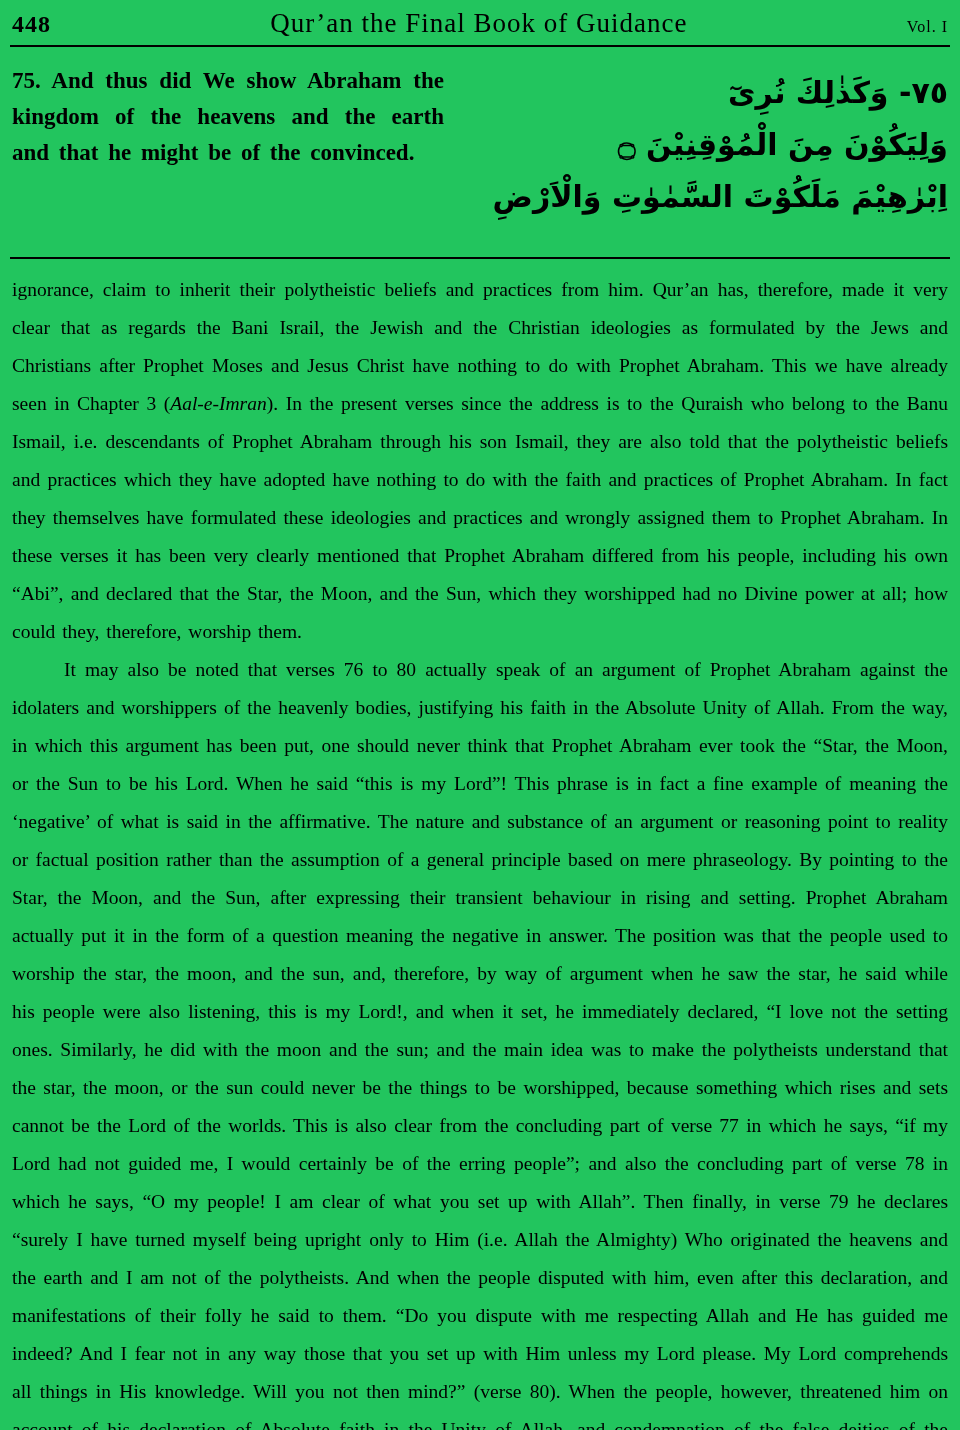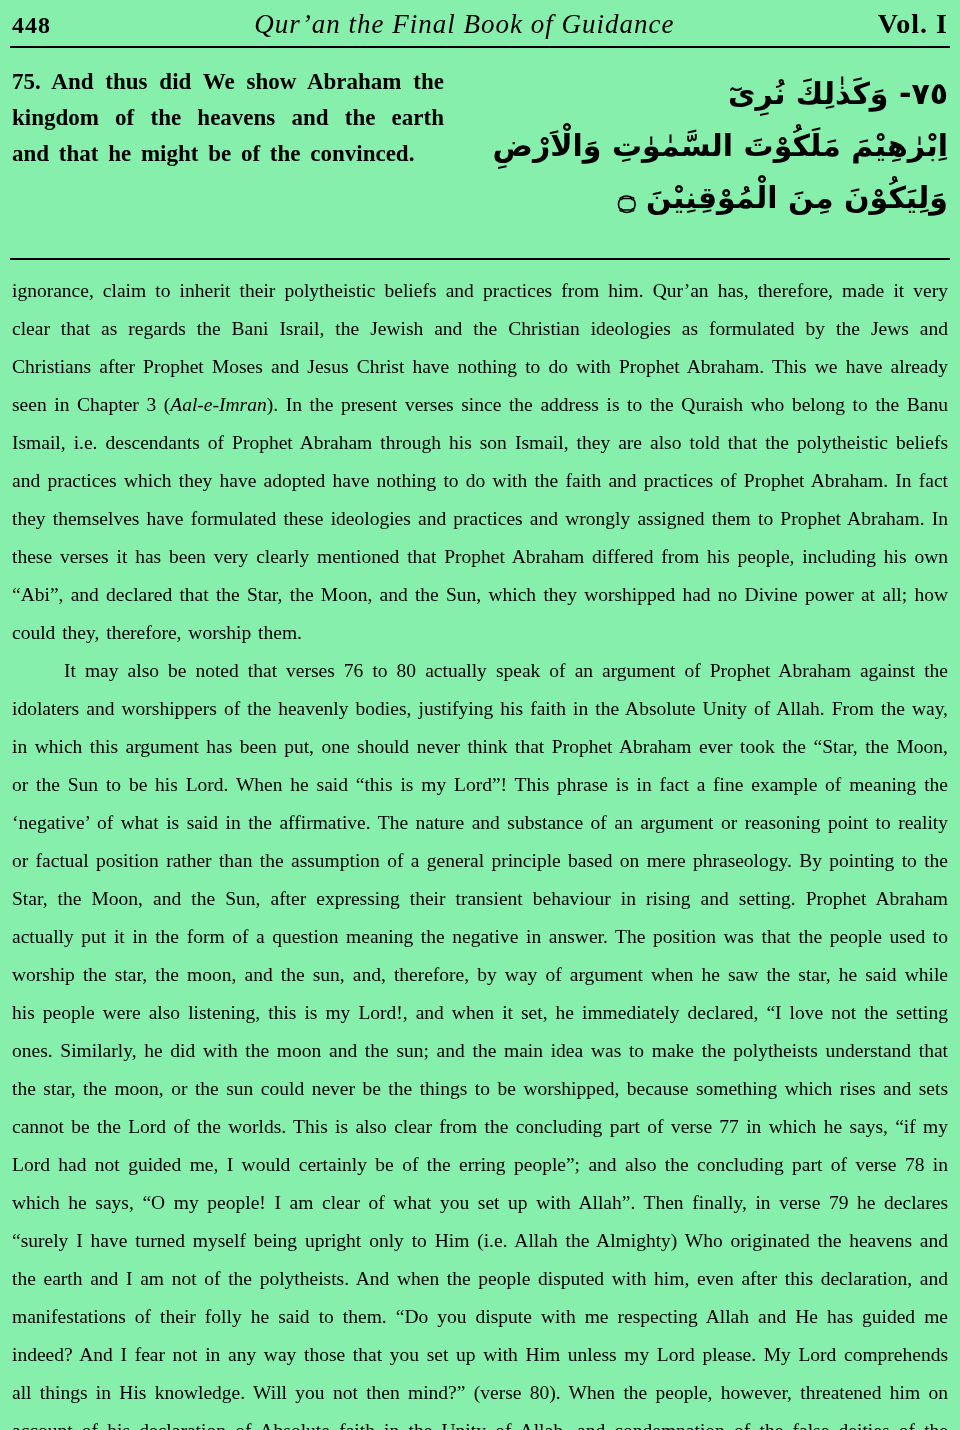--- a/index.html
+++ b/index.html
@@ -5,49 +5,47 @@
   html, body {
     margin: 0;
     padding: 0;
     background: #ffffff;
     color: #000000;
   }
   .page {
     position: relative;
     width: 960px;
     height: 1430px;
-    background: #86efac;
+    background: #22c55e;
     font-family: "Liberation Serif", serif;
     box-sizing: border-box;
     padding: 6px 10px 0 10px;
     overflow: hidden;
   }
   
   .header {
     display: flex;
     align-items: baseline;
     justify-content: space-between;
     padding: 2px 2px 6px 2px;
   }
   .page-number {
     font-size: 24px;
     font-weight: bold;
     letter-spacing: 1px;
   }
   .book-title {
     font-size: 27px;
-    font-style: italic;
     letter-spacing: 1px;
     text-align: center;
     flex: 1;
   }
   .volume {
-    font-size: 28px;
+    font-size: 16px;
     letter-spacing: 1px;
-    font-weight: bold;
   }
   .rule {
     border: none;
     border-top: 2px solid #000000;
     margin: 0 0 0 0;
   }
   
   .verse-block {
     display: flex;
     justify-content: space-between;
@@ -104,22 +102,22 @@
     <span class="book-title">Qur’an the Final Book of Guidance</span>
     <span class="volume">Vol. I</span>
   </div>
 
   <hr class="rule">
 
   <div class="verse-block">
     <div class="verse-translation">75.  And thus did We show Abraham the kingdom of the heavens and the earth and that he might be of the convinced.</div>
     <div class="verse-arabic" dir="rtl">
       <span class="ar-line">٧٥- وَكَذٰلِكَ نُرِىٓ</span>
+      <span class="ar-line">وَلِيَكُوْنَ مِنَ الْمُوْقِنِيْنَ ۝</span>
       <span class="ar-line">اِبْرٰهِيْمَ مَلَكُوْتَ السَّمٰوٰتِ وَالْاَرْضِ</span>
-      <span class="ar-line">وَلِيَكُوْنَ مِنَ الْمُوْقِنِيْنَ ۝</span>
     </div>
   </div>
 
   <hr class="rule">
 
   <div class="commentary">
     <p><span>ignorance, claim to inherit their polytheistic beliefs and practices from him. Qur’an has, therefore, made it very clear that as regards the Bani Israil, the Jewish and the Christian ideologies as formulated by the Jews and Christians after Prophet Moses and Jesus Christ have nothing to do with Prophet Abraham. This we have already seen in Chapter 3 (</span><em>Aal-e-Imran</em><span>). In the present verses since the address is to the Quraish who belong to the Banu Ismail, i.e. descendants of Prophet Abraham through his son Ismail, they are also told that the polytheistic beliefs and practices which they have adopted have nothing to do with the faith and practices of Prophet Abraham. In fact they themselves have formulated these ideologies and practices and wrongly assigned them to Prophet Abraham. In these verses it has been very clearly mentioned that Prophet Abraham differed from his people, including his own “Abi”, and declared that the Star, the Moon, and the Sun, which they worshipped had no Divine power at all; how could they, therefore, worship them.</span></p>
     <p class="indented">It may also be noted that verses 76 to 80 actually speak of an argument of Prophet Abraham against the idolaters and worshippers of the heavenly bodies, justifying his faith in the Absolute Unity of Allah. From the way, in which this argument has been put, one should never think that Prophet Abraham ever took the “Star, the Moon, or the Sun to be his Lord. When he said “this is my Lord”! This phrase is in fact a fine example of meaning the ‘negative’ of what is said in the affirmative. The nature and substance of an argument or reasoning point to reality or factual position rather than the assumption of a general principle based on mere phraseology. By pointing to the Star, the Moon, and the Sun, after expressing their transient behaviour in rising and setting. Prophet Abraham actually put it in the form of a question meaning the negative in answer. The position was that the people used to worship the star, the moon, and the sun, and, therefore, by way of argument when he saw the star, he said while his people were also listening, this is my Lord!, and when it set, he immediately declared, “I love not the setting ones. Similarly, he did with the moon and the sun; and the main idea was to make the polytheists understand that the star, the moon, or the sun could never be the things to be worshipped, because something which rises and sets cannot be the Lord of the worlds. This is also clear from the concluding part of verse 77 in which he says, “if my Lord had not guided me, I would certainly be of the erring people”; and also the concluding part of verse 78 in which he says, “O my people! I am clear of what you set up with Allah”. Then finally, in verse 79 he declares “surely I have turned myself being upright only to Him (i.e. Allah the Almighty) Who originated the heavens and the earth and I am not of the polytheists. And when the people disputed with him, even after this declaration, and manifestations of their folly he said to them. “Do you dispute with me respecting Allah and He has guided me indeed? And I fear not in any way those that you set up with Him unless my Lord please. My Lord comprehends all things in His knowledge. Will you not then mind?” (verse 80). When the people, however, threatened him on account of his declaration of Absolute faith in the Unity of Allah, and condemnation of the false deities of the idolators, he, as verse 81 says, said to them; “how should I fear what you have set up with Him while you fear not to set up with Allah that for which He has not sent down to you any authority. Which then of the two parties is surer of security, if you but know?”</p>
   </div>
 

